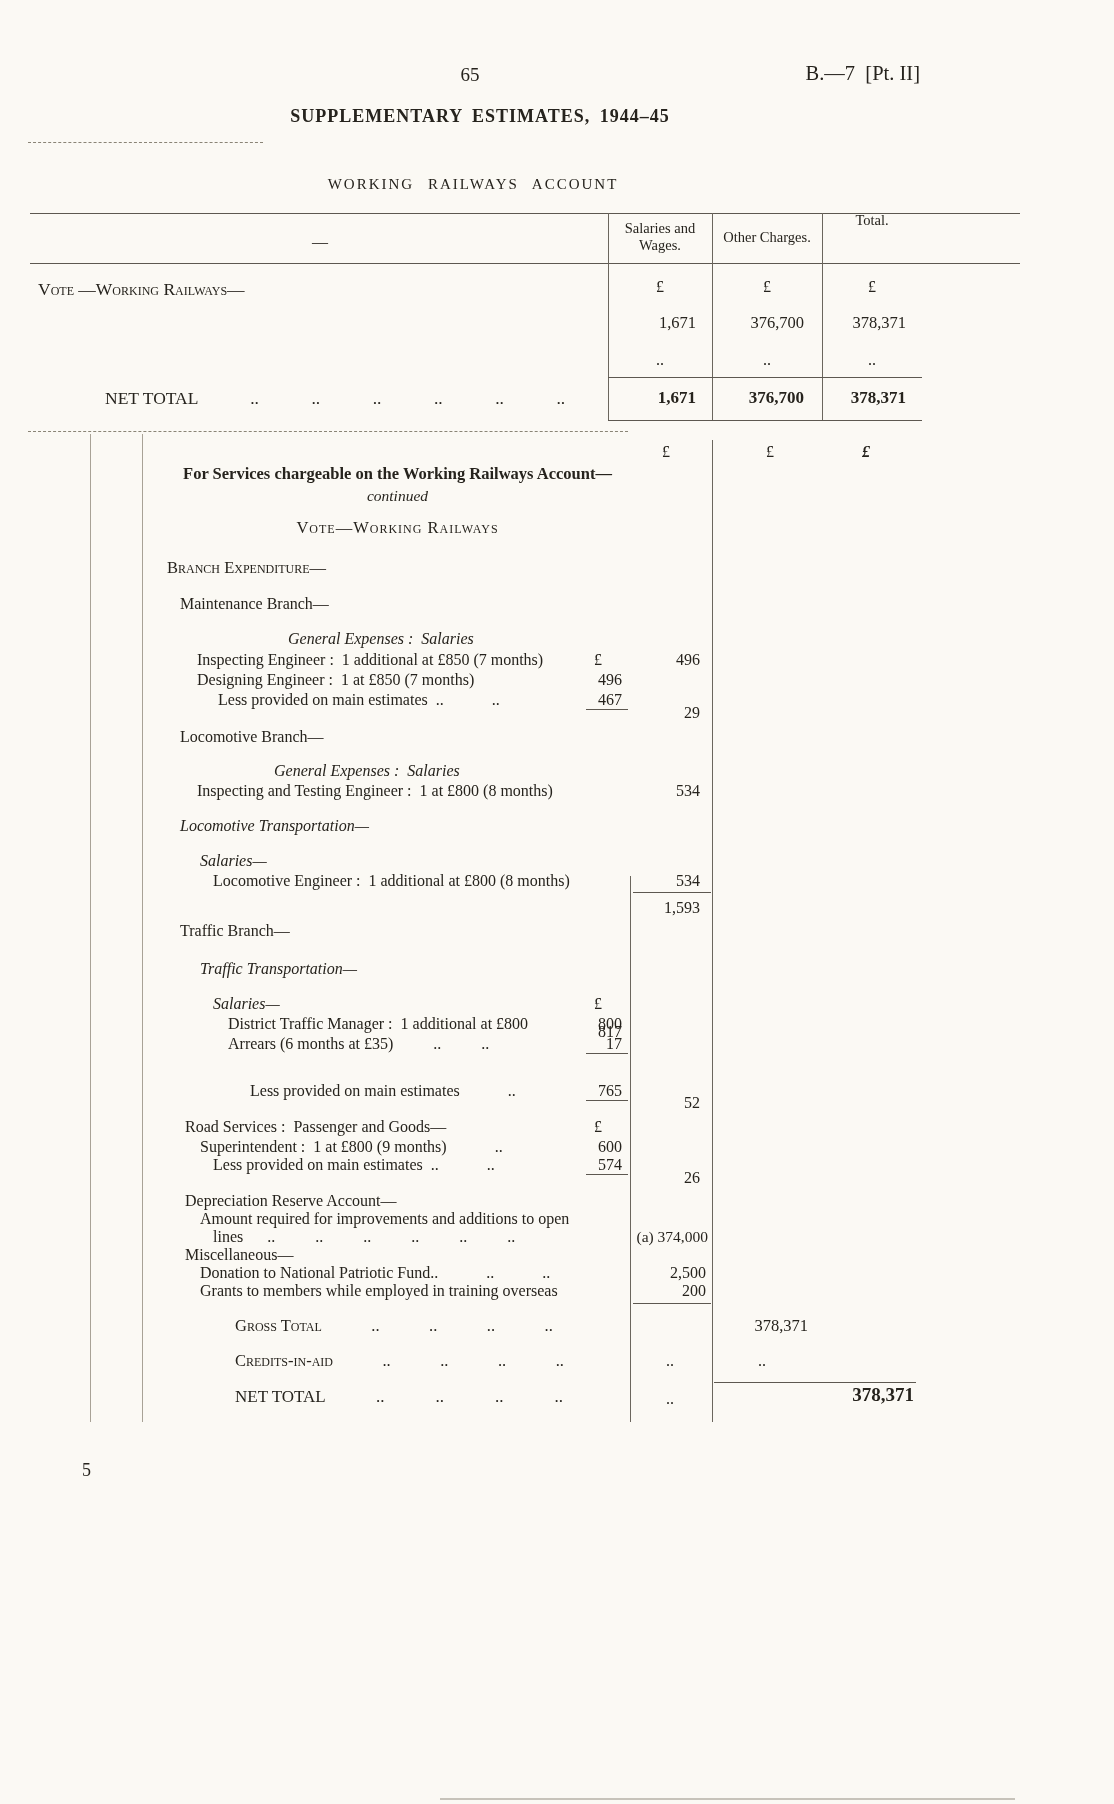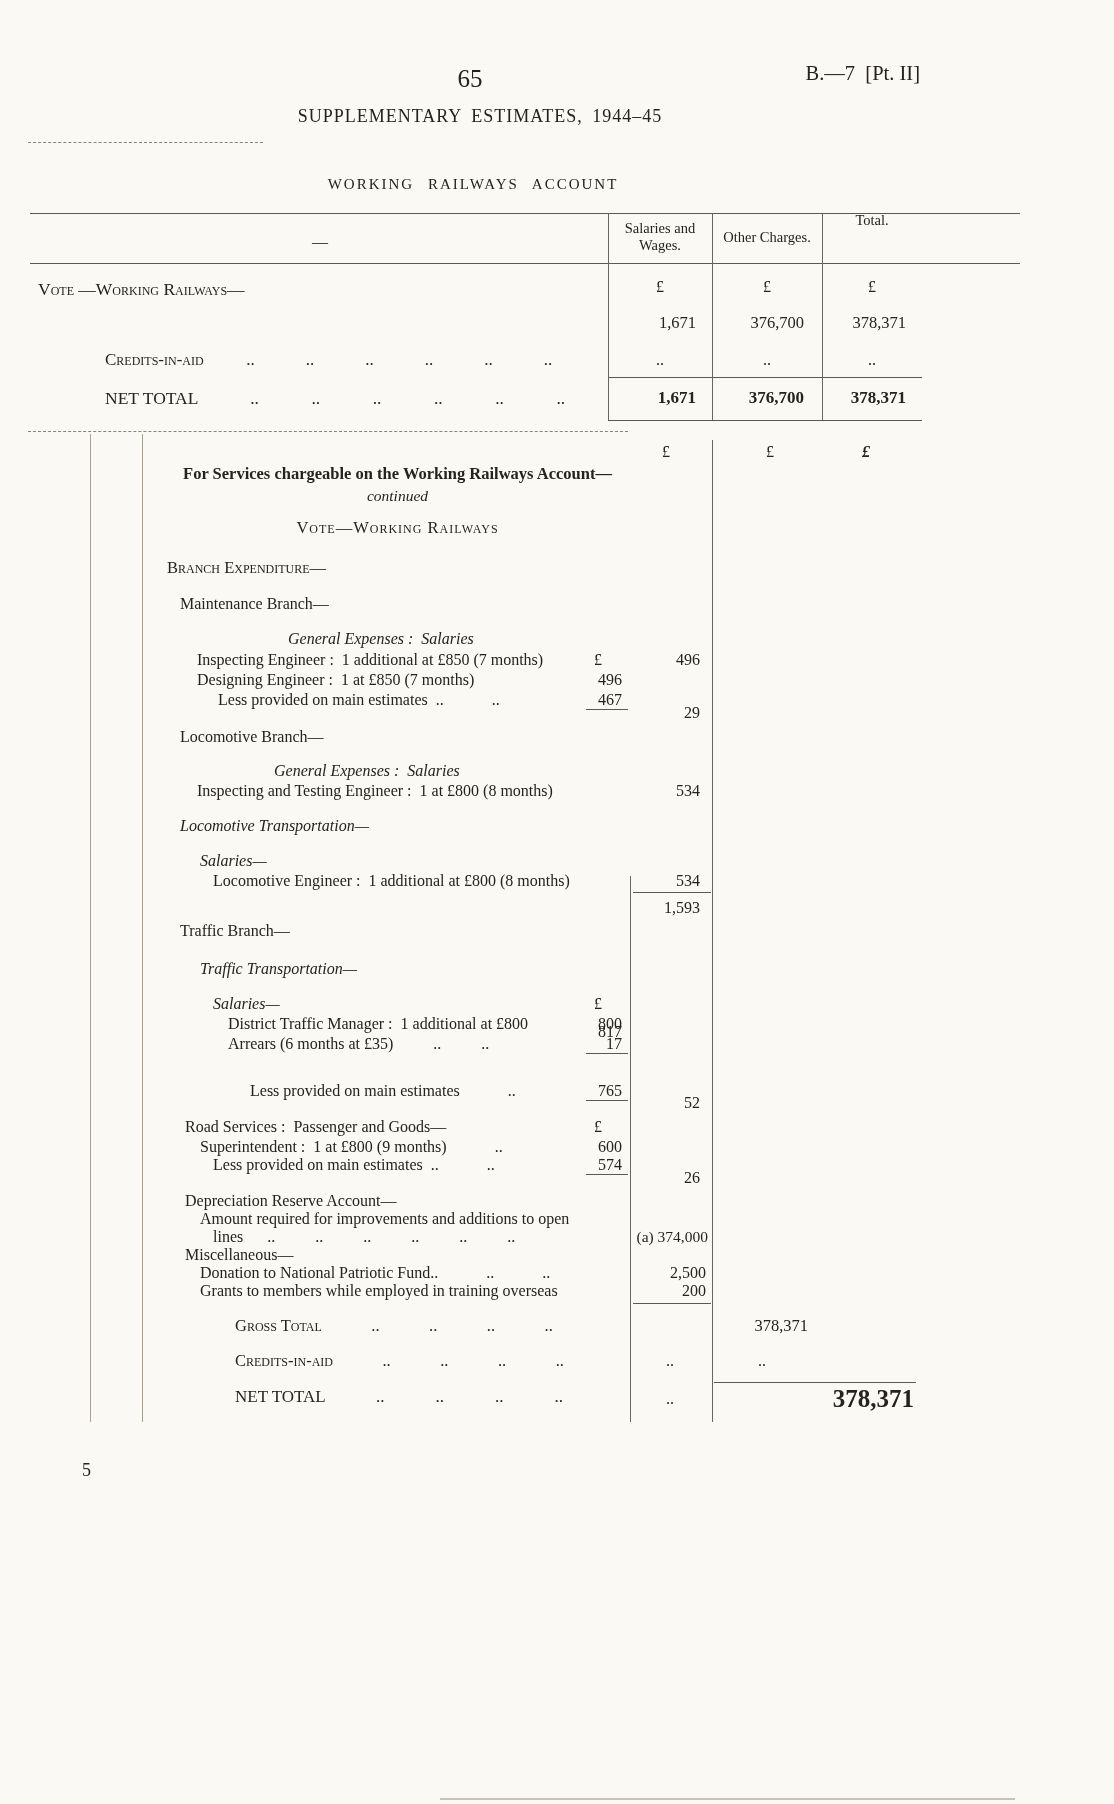--- a/index.html
+++ b/index.html
@@ -25,26 +25,26 @@
   .vline.light { background:#a8a296; }
   .dash { position:absolute; height:0; border-top:1px dashed #8a8476; }
   .f14 { font-size:14.5px; }
   .f15 { font-size:15px; }
   .f155 { font-size:15.5px; }
   .f16 { font-size:16px; }
   .f165 { font-size:16.5px; }
   .f17 { font-size:17px; }
   .f175 { font-size:17.5px; }
   .f18 { font-size:18px; }
-  .f19 { font-size:25px; }
+  .f19 { font-size:19px; }
   .f20 { font-size:20.5px; }
   .f22 { font-size:15px; }
   .ls1 { letter-spacing:1px; }
   .ls2 { letter-spacing:2px; }
-  .ws4 { word-spacing:4px; }
+  .ws4 { word-spacing:4px;font-weight:bold; }
   .ws8 { word-spacing:8px; }
 </style>
 </head>
 <body>
 
 <div class="page">
 
   <div class="abs c f19" style="left:445px; top:64px; width:50px;">65</div>
   <div class="abs r f20" style="left:750px; top:61px; width:170px;">B.—7  [Pt. II]</div>
   <div class="abs c f18 ls1 ws4" style="left:155px; top:106px; width:650px;">SUPPLEMENTARY ESTIMATES, 1944–45</div>
@@ -67,21 +67,20 @@
 
   <div class="abs sc f175" style="left:38px; top:279px;">Vote —Working Railways—</div>
   <div class="abs c f16" style="left:612px; top:277px; width:96px;">£</div>
   <div class="abs c f16" style="left:716px; top:277px; width:102px;">£</div>
   <div class="abs c f16" style="left:826px; top:277px; width:92px;">£</div>
 
   <div class="abs r f165" style="left:612px; top:313px; width:84px;">1,671</div>
   <div class="abs r f165" style="left:716px; top:313px; width:88px;">376,700</div>
   <div class="abs r f165" style="left:826px; top:313px; width:80px;">378,371</div>
 
-  <div class="abs sc f17" style="left:105px; top:350px;">Credits-in-aid          ..            ..            ..            ..            ..            ..</div>
   <div class="abs c f16" style="left:612px; top:350px; width:96px;">..</div>
   <div class="abs c f16" style="left:716px; top:350px; width:102px;">..</div>
   <div class="abs c f16" style="left:826px; top:350px; width:92px;">..</div>
 
   <div class="abs f175" style="left:105px; top:388px;">NET TOTAL            ..            ..            ..            ..            ..            ..</div>
   <div class="abs r b f17" style="left:612px; top:388px; width:84px;">1,671</div>
   <div class="abs r b f17" style="left:716px; top:388px; width:88px;">376,700</div>
   <div class="abs r b f17" style="left:826px; top:388px; width:80px;">378,371</div>
 
   <div class="vline light" style="left:90px; top:434px; height:988px;"></div>

